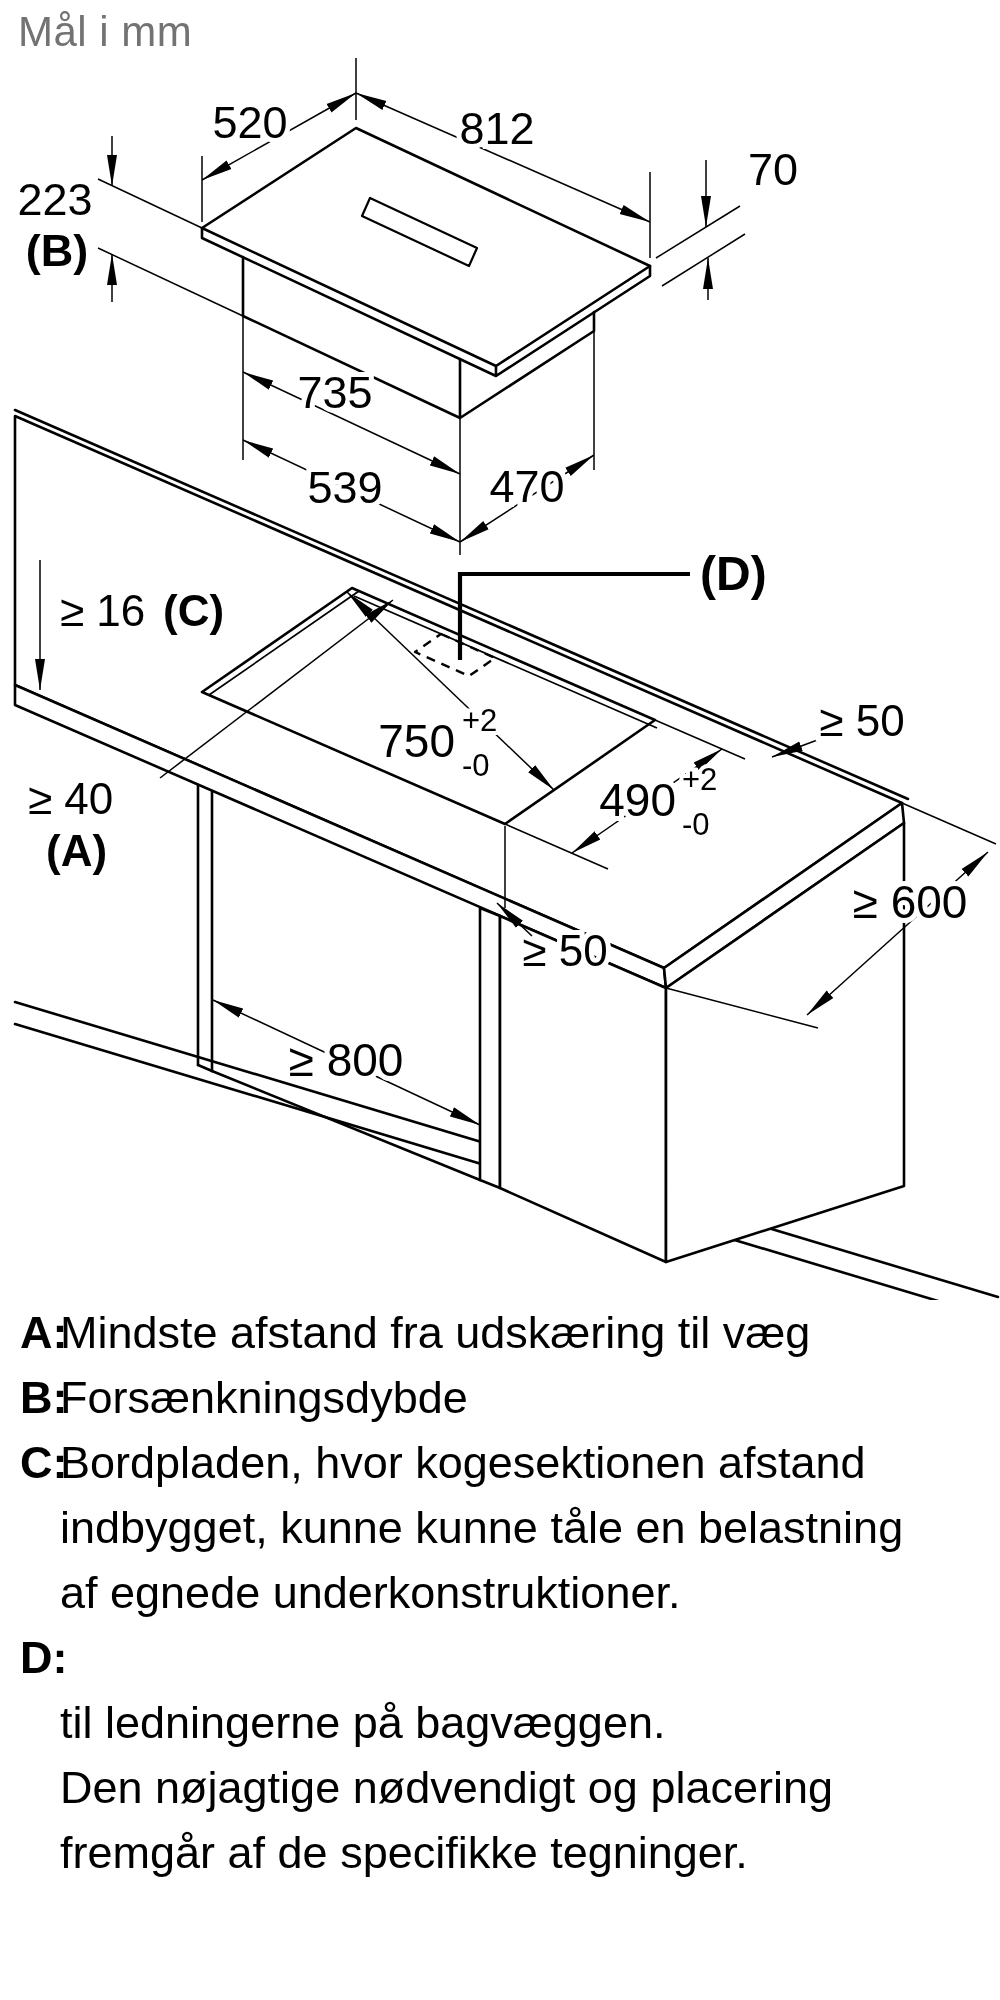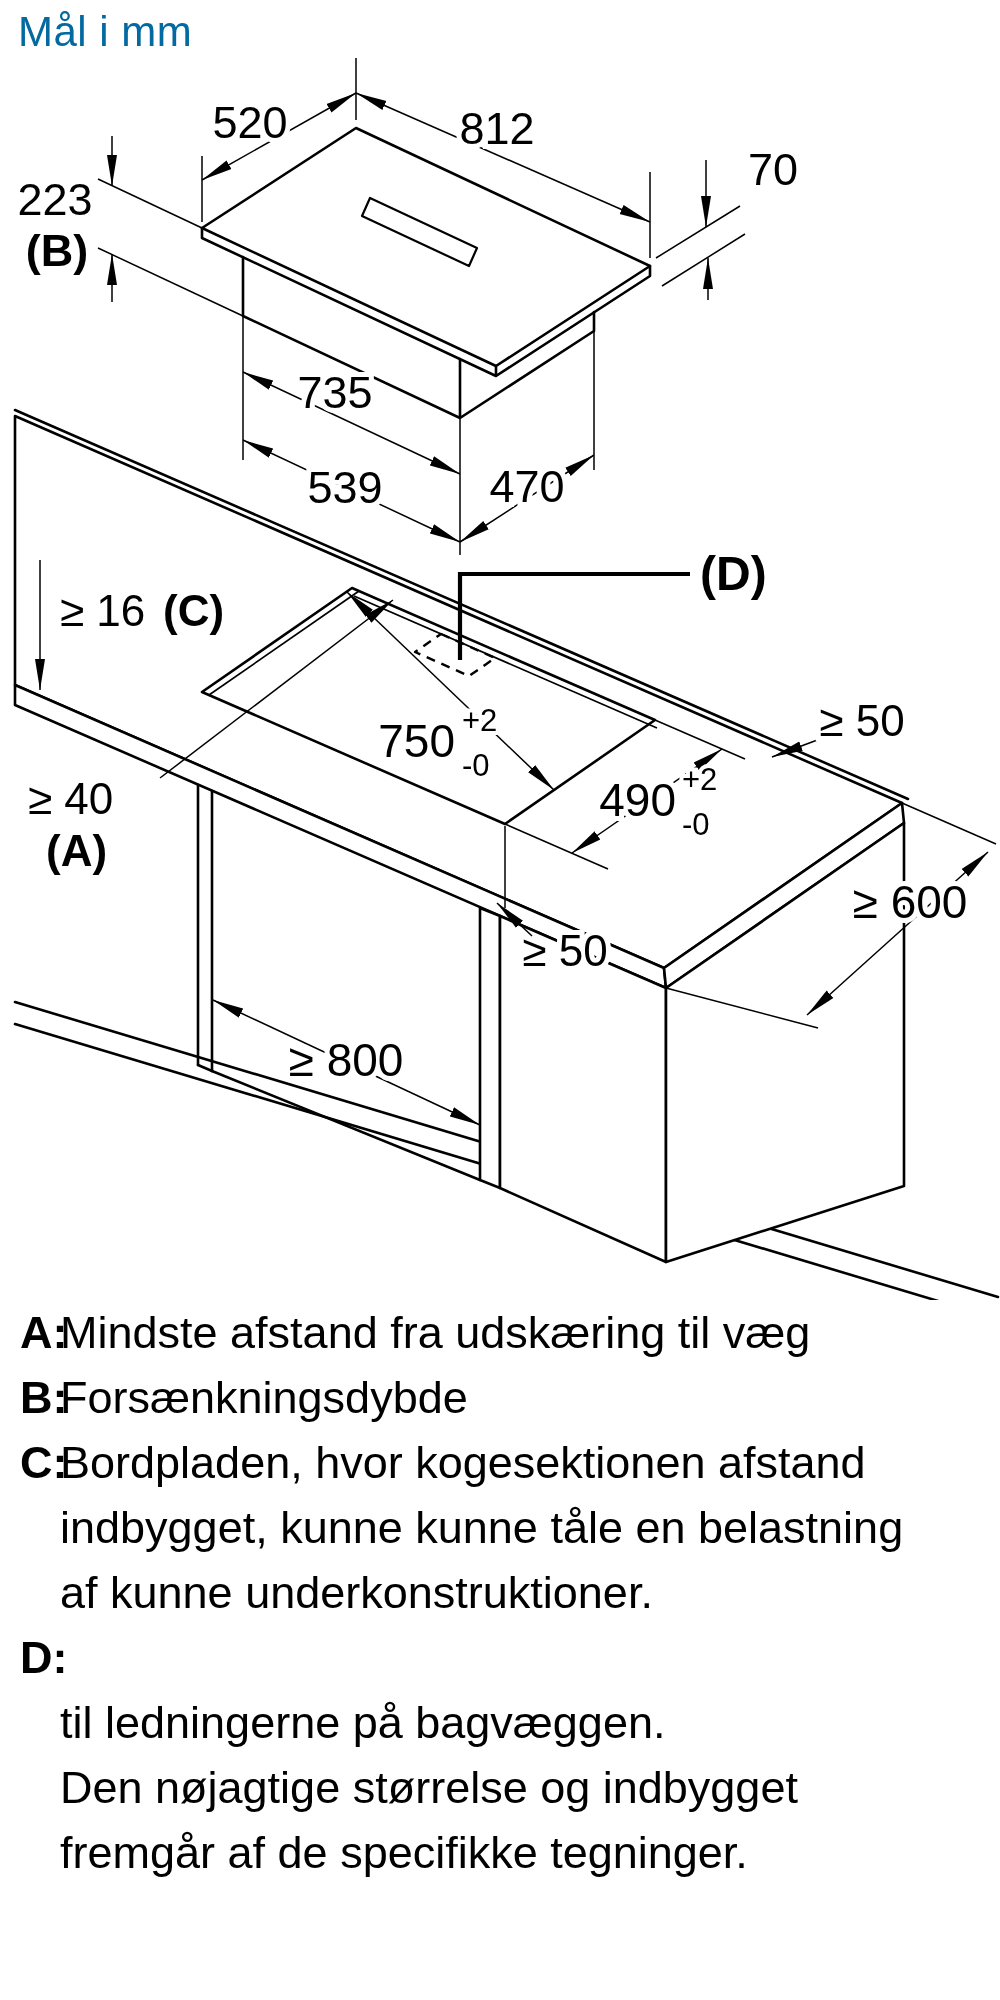--- a/index.html
+++ b/index.html
@@ -1,18 +1,18 @@
 <!DOCTYPE html>
 <html><head>
 <meta charset="utf-8">
 <style>
   html,body{margin:0;padding:0;background:#fff;}
   body{width:1000px;height:2000px;position:relative;font-family:"Liberation Sans",sans-serif;color:#000;overflow:hidden;}
   #stage{position:absolute;left:0;top:0;width:1000px;height:2000px;}
-  .page-title{position:absolute;left:18px;top:8px;font-size:42px;letter-spacing:0.5px;color:#0369a1;}
+  .page-title{position:absolute;left:18px;top:8px;font-size:42px;letter-spacing:0.5px;color:#737373;}
   svg{position:absolute;left:0;top:0;}
   .ol{fill:none;stroke:#000;stroke-width:2.6;stroke-linejoin:round;stroke-linecap:round;}
   .face{fill:#fff;stroke:#000;stroke-width:2.6;stroke-linejoin:round;}
   .thin{fill:none;stroke:#000;stroke-width:1.7;}
   .ext{fill:none;stroke:#000;stroke-width:1.5;}
   .dim{fill:none;stroke:#000;stroke-width:1.5;}
   .callout{fill:none;stroke:#000;stroke-width:4.2;}
   .dashedrect{fill:none;stroke:#000;stroke-width:2.4;stroke-dasharray:9 7;stroke-linejoin:round;}
   text{fill:#000;font-family:"Liberation Sans",sans-serif;}
   .dlab{font-size:45px;paint-order:stroke;stroke:#fff;stroke-width:10px;}
@@ -165,32 +165,32 @@
     <div class="lg-row">
       <span class="lg-label">C:</span>
       <span class="lg-text">Bordpladen, hvor kogesektionen afstand</span>
     </div>
     <div class="lg-row">
       <span class="lg-label"></span>
       <span class="lg-text">indbygget, kunne kunne tåle en belastning</span>
     </div>
     <div class="lg-row">
       <span class="lg-label"></span>
-      <span class="lg-text">af kunne underkonstruktioner.</span>
+      <span class="lg-text">af egnede underkonstruktioner.</span>
     </div>
     <div class="lg-row">
       <span class="lg-label">D:</span>
     </div>
     <div class="lg-row">
       <span class="lg-label"></span>
       <span class="lg-text">til ledningerne på bagvæggen.</span>
     </div>
     <div class="lg-row">
       <span class="lg-label"></span>
-      <span class="lg-text">Den nøjagtige størrelse og indbygget</span>
+      <span class="lg-text">Den nøjagtige nødvendigt og placering</span>
     </div>
     <div class="lg-row">
       <span class="lg-label"></span>
       <span class="lg-text">fremgår af de specifikke tegninger.</span>
     </div>
   </div>
 
 </div>
 
 </body></html>

